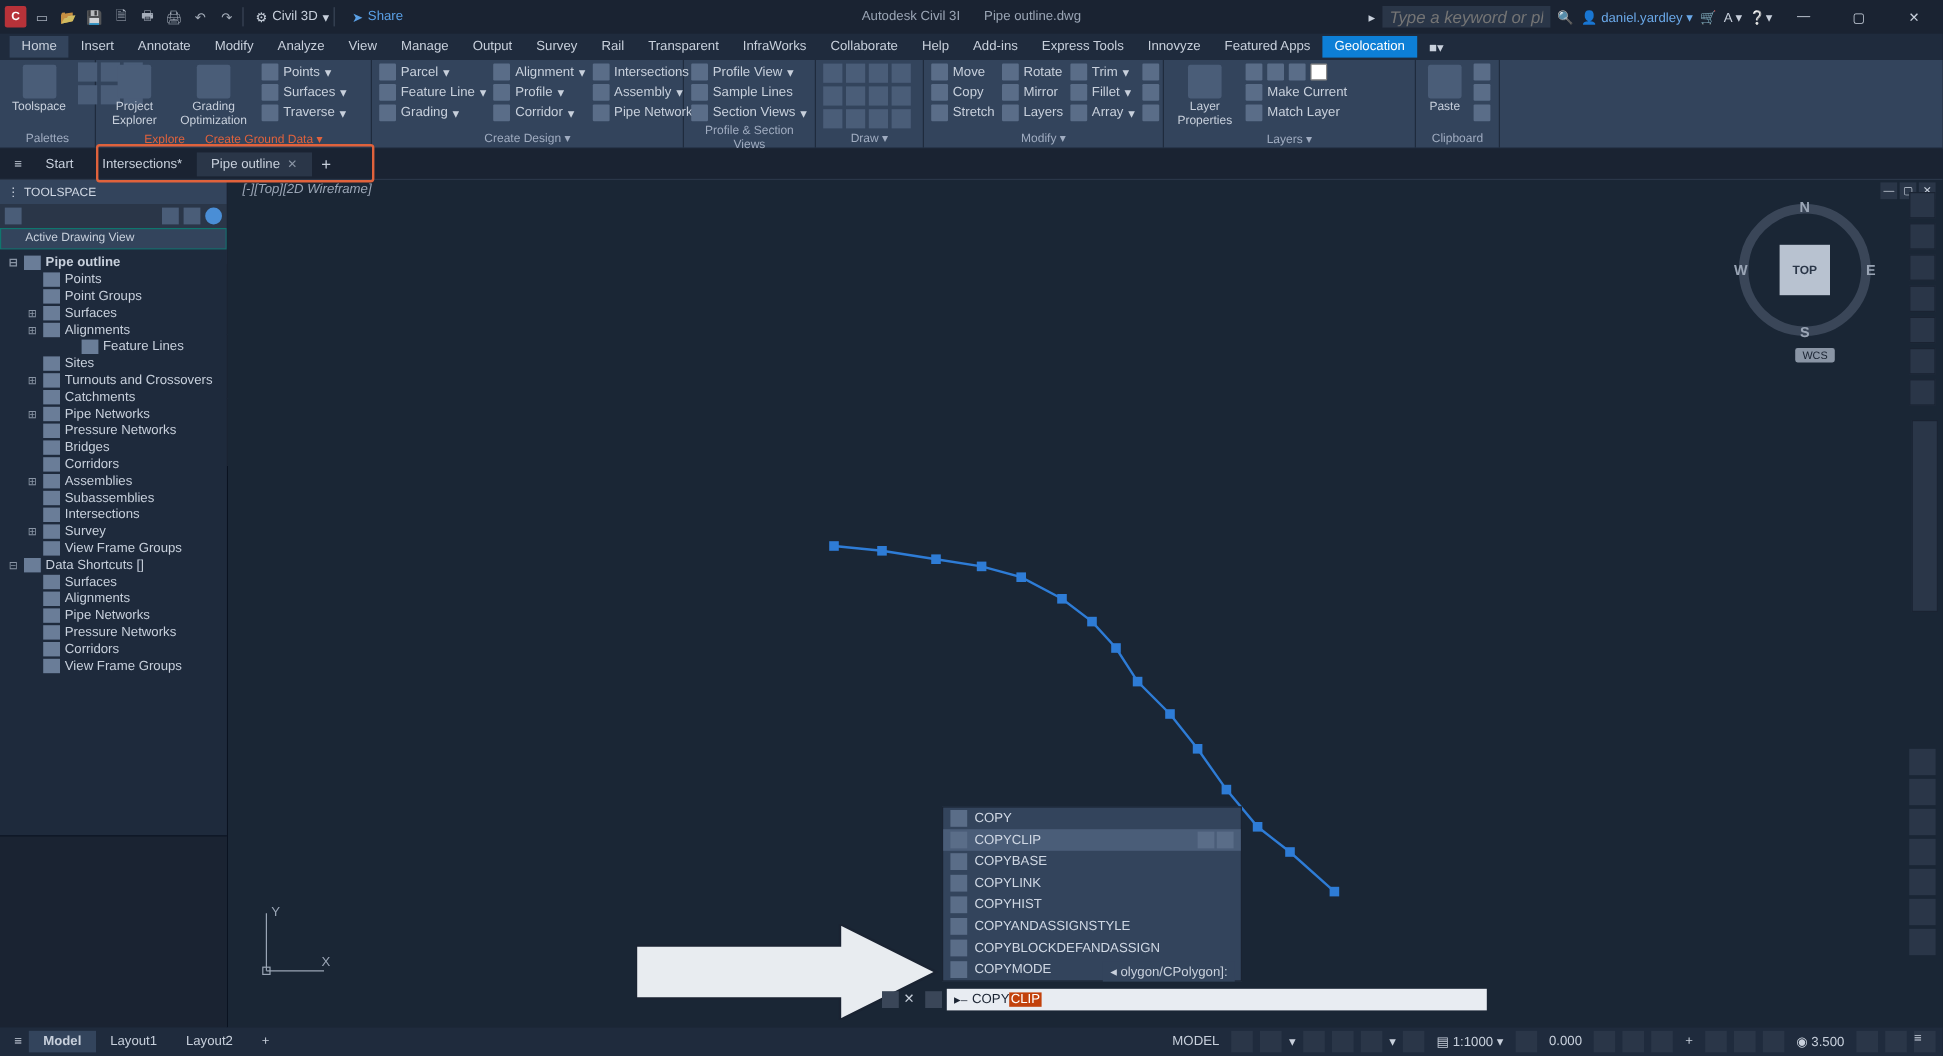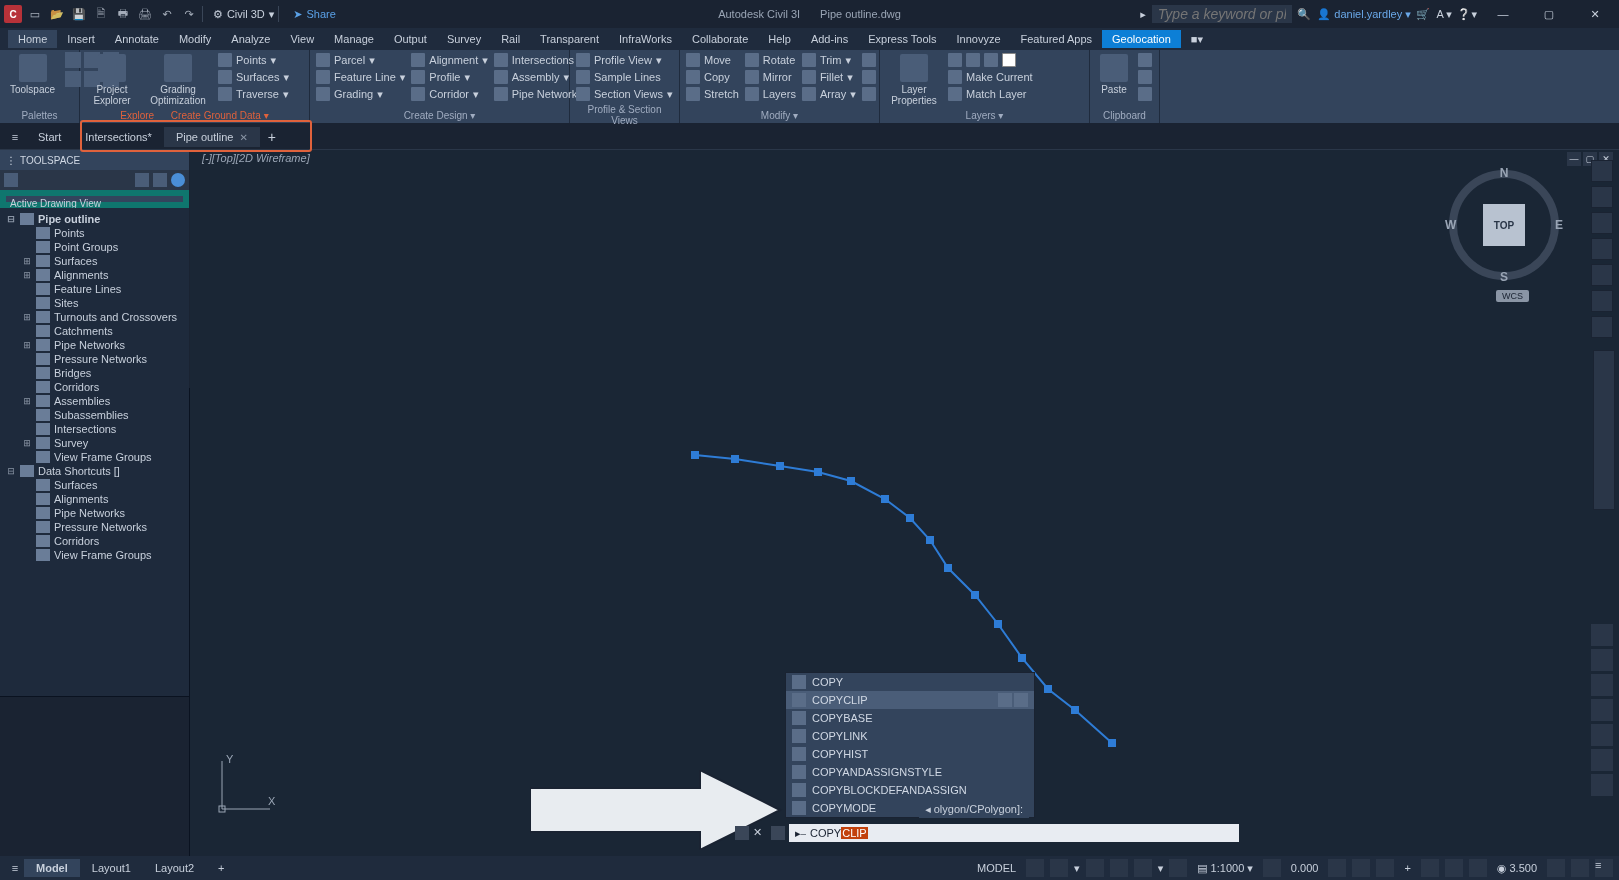--- a/index.html
+++ b/index.html
@@ -50,21 +50,21 @@
 .filetabs-row .plus { margin-left:8px; color:#c8d0dc; font-size:14px; }
 
 
 .main { display:flex; height: calc(880px - 28px - 22px - 74px - 26px - 24px); }
 .toolspace { width:190px; background:#1e2a3c; display:flex; flex-direction:column; border-right:1px solid #0a1220; }
 .ts-header { height:20px; background:#33445c; color:#d0d8e4; font-size:10px; padding:3px 6px; display:flex; align-items:center; }
 .ts-topbar { height:20px; background:#2a3648; display:flex; align-items:center; justify-content:space-between; padding:0 4px; }
 .ts-topbar .l { display:flex; gap:4px; }
 .ts-topbar .r { display:flex; gap:4px; }
 .ts-topbar .ic { width:14px; height:14px; background:#4a5d78; cursor:pointer; }
-.ts-dd { height:18px; background:#33445c; border:6px solid #0f766e; font-size:10px; padding:2px 4px; color:#c8d0dc; }
+.ts-dd { height:18px; background:#33445c; border:1px solid #0f766e; font-size:10px; padding:2px 20px; color:#c8d0dc; }
 .tree { flex:1; overflow:auto; font-size:11px; padding:4px 0; position:relative; background:#1e2a3c; }
 .tree-node { display:flex; align-items:center; gap:4px; padding:1px 4px; white-space:nowrap; }
 .tree-node .exp { width:10px; text-align:center; color:#8a95a5; font-size:9px; }
 .tree-node .ticon { width:14px; height:12px; background:#6a7d98; flex-shrink:0; }
 .tree-node.bold { font-weight:bold; }
 .ts-side-tabs { position:absolute; right:-18px; top:0; width:18px; display:flex; flex-direction:column; }
 .ts-side-tab { writing-mode:vertical-rl; background:#2a3648; color:#9aa5b5; font-size:10px; padding:10px 2px; border:1px solid #1a2332; text-align:center; }
 .ts-side-tab.active { background:#33445c; color:#d0d8e4; }
 .ts-bottom { height:160px; border-top:1px solid #0a1220; background:#1a2332; }
 
@@ -259,20 +259,39 @@
       <div class="sm-row"><div class="icon"></div><span>Profile View</span> ▾</div>
       <div class="sm-row">
             <div class="icon"></div>
             <span>Sample Lines</span>
           </div>
       <div class="sm-row"><div class="icon"></div><span>Section Views</span> ▾</div>
     </div>
       </div>
     <div class="panel-label">Profile &amp; Section Views</div>
   </div>
+  <div class="panel" style="width:90px">
+    <div class="panel-content" style="align-items:center">
+        <div class="icon-grid4">
+      <div class="ic"></div>
+          <div class="ic"></div>
+          <div class="ic"></div>
+          <div class="ic"></div>
+      <div class="ic"></div>
+          <div class="ic"></div>
+          <div class="ic"></div>
+          <div class="ic"></div>
+      <div class="ic"></div>
+          <div class="ic"></div>
+          <div class="ic"></div>
+          <div class="ic"></div>
+    </div>
+      </div>
+    <div class="panel-label"><span>Draw</span> ▾</div>
+  </div>
   <div class="panel" style="width:200px">
     <div class="panel-content">
       <div class="col">
         <div class="sm-row">
             <div class="icon"></div>
             <span>Move</span>
           </div>
         <div class="sm-row">
             <div class="icon"></div>
             <span>Copy</span>
@@ -408,21 +427,21 @@
         <div class="tree-node" style="padding-left: 22px;">
           <span class="exp">⊞</span>
           <span class="ticon"></span>
           <span>Surfaces</span>
         </div>
         <div class="tree-node" style="padding-left: 22px;">
           <span class="exp">⊞</span>
           <span class="ticon"></span>
           <span>Alignments</span>
         </div>
-        <div class="tree-node" style="padding-left: 22px;">
+        <div class="tree-node" style="padding-left: 22px; justify-content: center;">
           <span class="exp"></span>
           <span class="ticon"></span>
           <span>Feature Lines</span>
         </div>
         <div class="tree-node" style="padding-left: 22px;">
           <span class="exp"></span>
           <span class="ticon"></span>
           <span>Sites</span>
         </div>
         <div class="tree-node" style="padding-left: 22px;">

